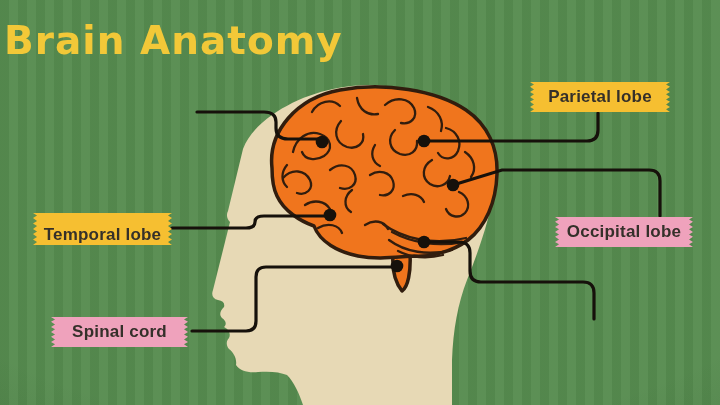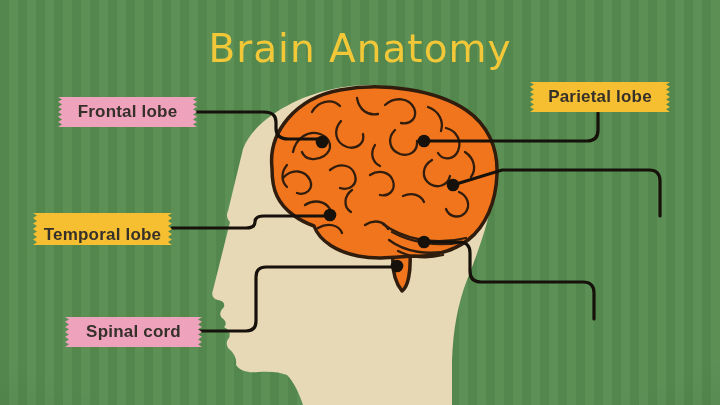--- a/index.html
+++ b/index.html
@@ -15,24 +15,24 @@
       rgba(15,40,12,0.05) 0 9px, rgba(255,255,255,0.03) 9px 18px);
   }
   
   .stage::after{
     content:"";position:absolute;inset:0;pointer-events:none;
     background:radial-gradient(130% 125% at 50% 38%, rgba(0,0,0,0) 55%, rgba(12,30,10,0.22) 100%);
   }
   .scene{position:absolute;left:0;top:0;width:720px;height:405px;}
 
   .page-title{
-    position:absolute;left:0;right:0;top:14px;margin:12px;
-    text-align:center;
+    position:absolute;left:0;right:0;top:14px;margin:4px;
+    text-align:left;
     font-family:"DejaVu Sans",sans-serif;
-    font-size:39px;font-weight:normal;letter-spacing:1px;
+    font-size:39px;font-weight:bold;letter-spacing:1px;
     color:var(--title,#f2c838);
     z-index:3;
   }
 
   .tape{
     position:absolute;z-index:4;
     display:flex;align-items:center;justify-content:center;
     font-size:17px;font-weight:600;letter-spacing:.2px;
     color:var(--label-text,#35302a);
     box-sizing:border-box;
@@ -44,21 +44,21 @@
       0% 100%,4px 91%,0% 83%,4px 75%,0% 66%,4px 58%,0% 50%,
       4px 41%,0% 33%,4px 25%,0% 16%,4px 8%);
   }
   .tape[data-tape="pink"]{background:var(--tape-pink,#efa2bc);}
   .tape[data-tape="yellow"]{background:var(--tape-yellow,#f6bf31);}
 
   .lbl-frontal   {left:58px;  top:97px;  width:139px; height:30px;}
   .lbl-parietal  {left:530px; top:82px;  width:140px; height:30px;}
   .lbl-temporal  {left:33px;  top:213px; width:139px; height:32px;align-items:flex-end;}
   .lbl-occipital {left:555px; top:217px; width:138px; height:30px;}
-  .lbl-spinal    {left:65px;  top:317px; width:137px; height:30px;}
+  .lbl-spinal    {left:51px;  top:317px; width:137px; height:30px;}
   .lbl-cerebellum{left:505px; top:320px; width:138px; height:30px;}
 
   .head-fill{fill:var(--head,#e7d9b5);}
   .brain-fill{fill:var(--brain-fill,#f0751d);stroke:var(--brain-outline,#301d0e);stroke-width:3.5;stroke-linejoin:round;}
   .gyri{fill:none;stroke:var(--brain-outline,#301d0e);stroke-width:2.3;stroke-linecap:round;}
   .connector{fill:none;stroke:var(--connector,#16110b);stroke-width:3.2;stroke-linecap:round;}
   .dot{fill:var(--connector,#16110b);}
 </style>
 </head>
 <body>
@@ -152,26 +152,26 @@
       <circle class="dot" cx="424" cy="141" r="6.3"></circle>
       <circle class="dot" cx="453" cy="185" r="6.3"></circle>
       <circle class="dot" cx="330" cy="215" r="6.3"></circle>
       <circle class="dot" cx="424" cy="242" r="6.3"></circle>
       <circle class="dot" cx="397" cy="266" r="6.3"></circle>
     </g>
   </svg>
 
   <h1 class="page-title">Brain Anatomy</h1>
 
-  <div class="tape lbl-frontal" data-tape="pink">
-      <span>Frontal lobe</span>
-    </div>
   <div class="tape lbl-parietal" data-tape="yellow">
       <span>Parietal lobe</span>
     </div>
   <div class="tape lbl-temporal" data-tape="yellow">
       <span>Temporal lobe</span>
+    </div>
+  <div class="tape lbl-occipital" data-tape="pink">
+      <span>Occipital lobe</span>
     </div>
   <div class="tape lbl-spinal" data-tape="pink">
       <span>Spinal cord</span>
     </div>
 
 </div>
 
 </body></html>

